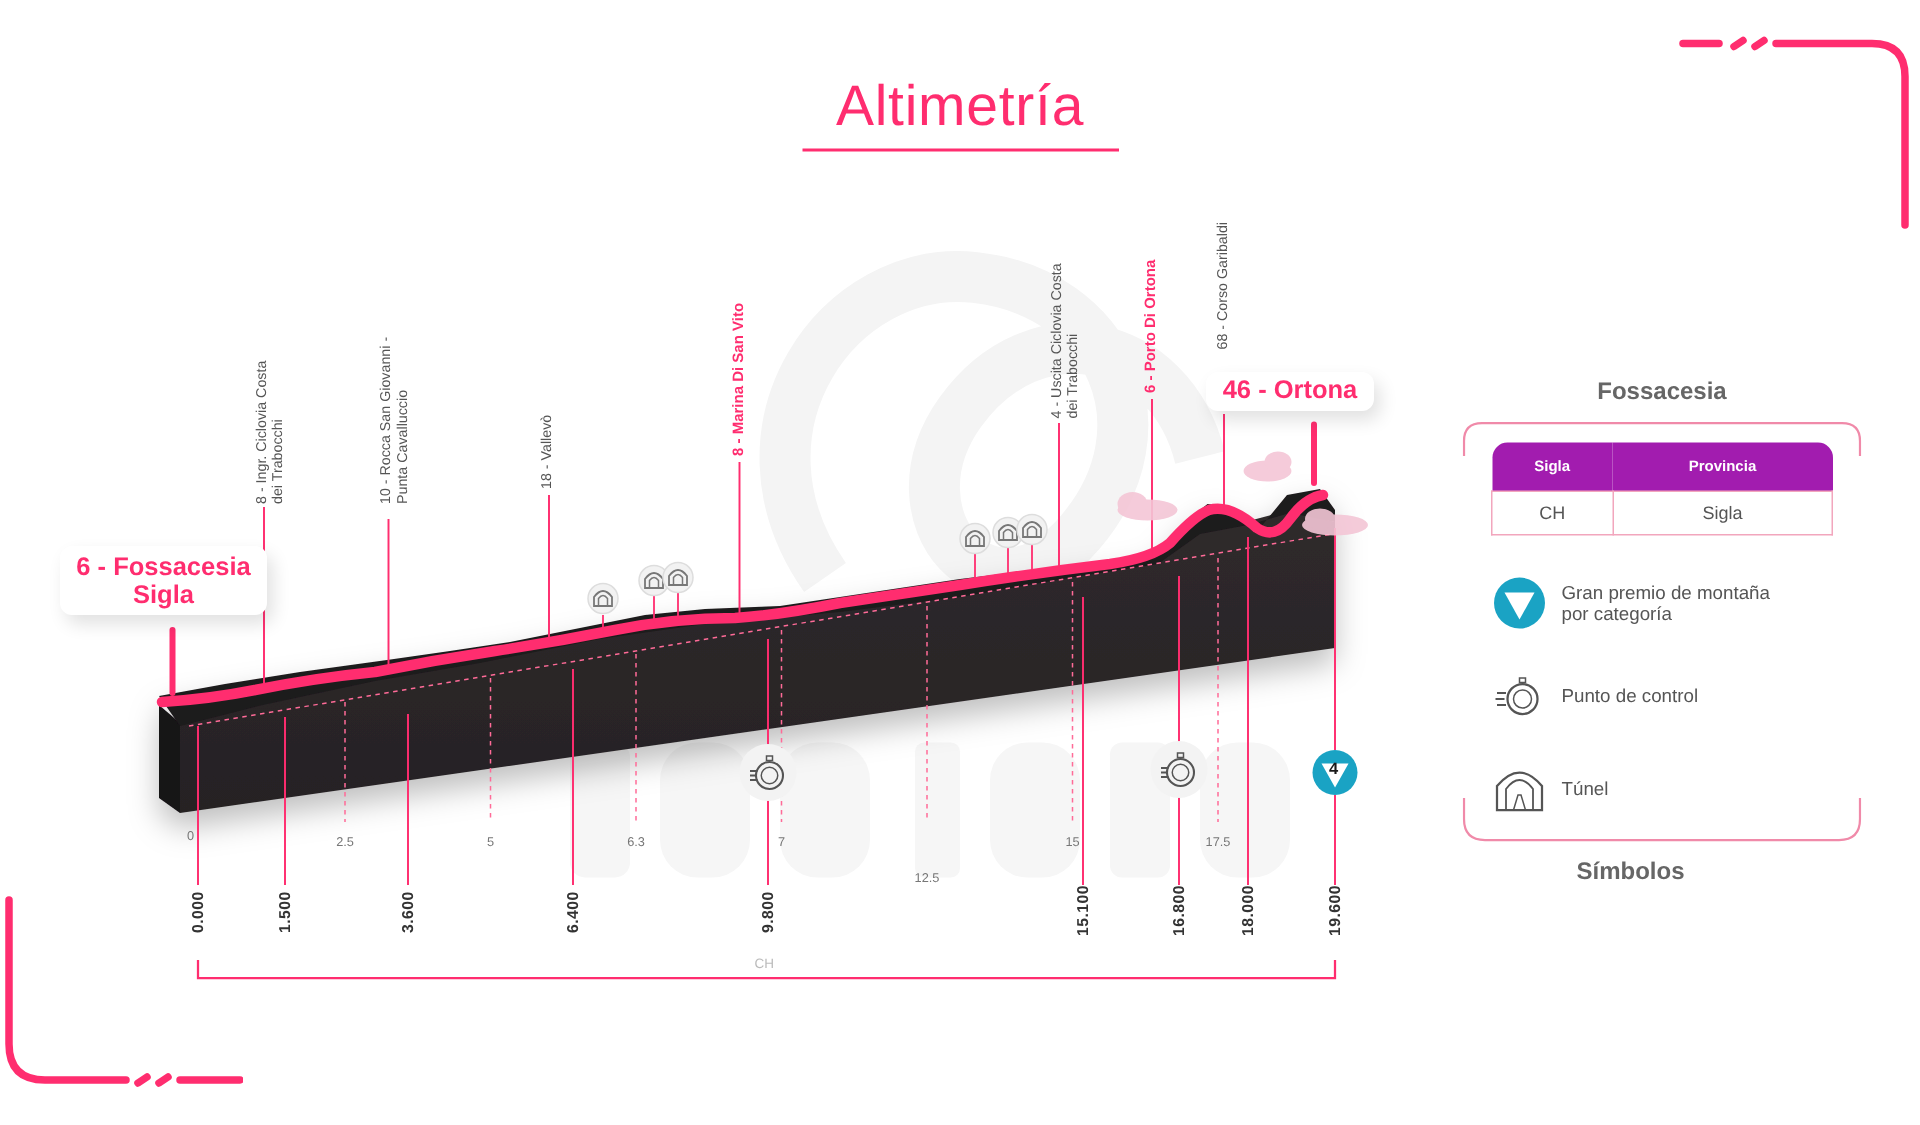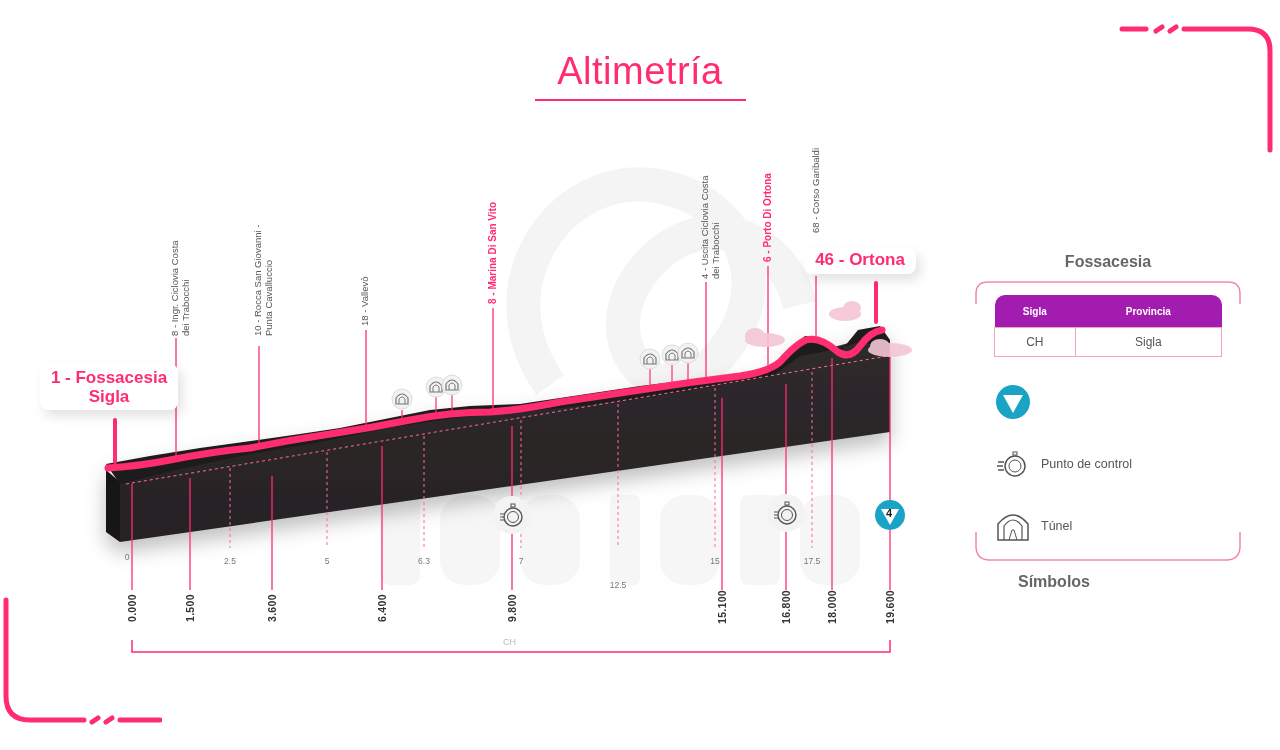--- a/index.html
+++ b/index.html
@@ -245,21 +245,21 @@
 
 <div class="gpm-icon" style="left:874px;top:499px">
   <svg width="32" height="32" viewBox="0 0 32 32">
       <circle cx="16" cy="16" r="15" fill="#1aa3c4"></circle>
       <path d="M7 10 H25 L16 26 Z" fill="#fff"></path>
     </svg>
   <span class="abs" style="left:12px;top:8px;font-size:11px;font-weight:bold;color:#1a1a1a;">4</span>
 </div>
 
 <div class="place-box start-box">
-  <div>1 - Fossacesia</div>
+  <div>6 - Fossacesia</div>
   <div>Sigla</div>
 </div>
 <div class="place-box finish-box">46 - Ortona</div>
 
 <div class="wp-label" style="left:170px;top:336px;">8 - Ingr. Ciclovia Costa
 dei Trabocchi</div>
 <div class="wp-label" style="left:253px;top:336px;">10 - Rocca San Giovanni -
 Punta Cavalluccio</div>
 <div class="wp-label" style="left:360px;top:326px;">18 - Vallevò</div>
 <div class="wp-label pink" style="left:488px;top:304px;">8 - Marina Di San Vito</div>
@@ -308,32 +308,34 @@
       <td>Sigla</td>
     </tr>
   </tbody>
 </table>
 
 <div class="sym-row" style="top:384px">
   <svg class="sym-icon" viewBox="0 0 36 36">
       <circle cx="18" cy="18" r="17" fill="#1aa3c4"></circle>
       <path d="M8 11 H28 L18 29 Z" fill="#fff"></path>
     </svg>
+  <span class="sym-text">Gran premio de montaña
+por categoría</span>
 </div>
 <div class="sym-row" style="top:446px">
   <svg class="sym-icon" viewBox="0 0 36 36">
       <circle cx="20" cy="20" r="10" fill="none" stroke="#555" stroke-width="1.5"></circle>
       <circle cx="20" cy="20" r="6" fill="none" stroke="#555" stroke-width="1"></circle>
       <rect x="18" y="6" width="4" height="3" fill="none" stroke="#555"></rect>
       <path d="M3 16 h6 M2 20 h6 M3 24 h6" stroke="#555" stroke-width="1.3"></path>
     </svg>
   <span class="sym-text">Punto de control</span>
 </div>
 <div class="sym-row" style="top:508px">
   <svg class="sym-icon" viewBox="0 0 36 36">
       <path d="M3 32 V16 Q18 -2 33 16 V32 Z" fill="none" stroke="#555" stroke-width="1.5"></path>
       <path d="M9 32 V18 Q18 6 27 18 V32" fill="none" stroke="#555" stroke-width="1.2"></path>
       <path d="M14 32 L17 22 H19 L22 32" fill="none" stroke="#555" stroke-width="1"></path>
     </svg>
   <span class="sym-text">Túnel</span>
 </div>
 
-<div class="legend-title" style="left:921px;top:573px;width:266px;">Símbolos</div>
+<div class="legend-title" style="left:954px;top:573px;width:266px;">Símbolos</div>
 
 </body></html>

